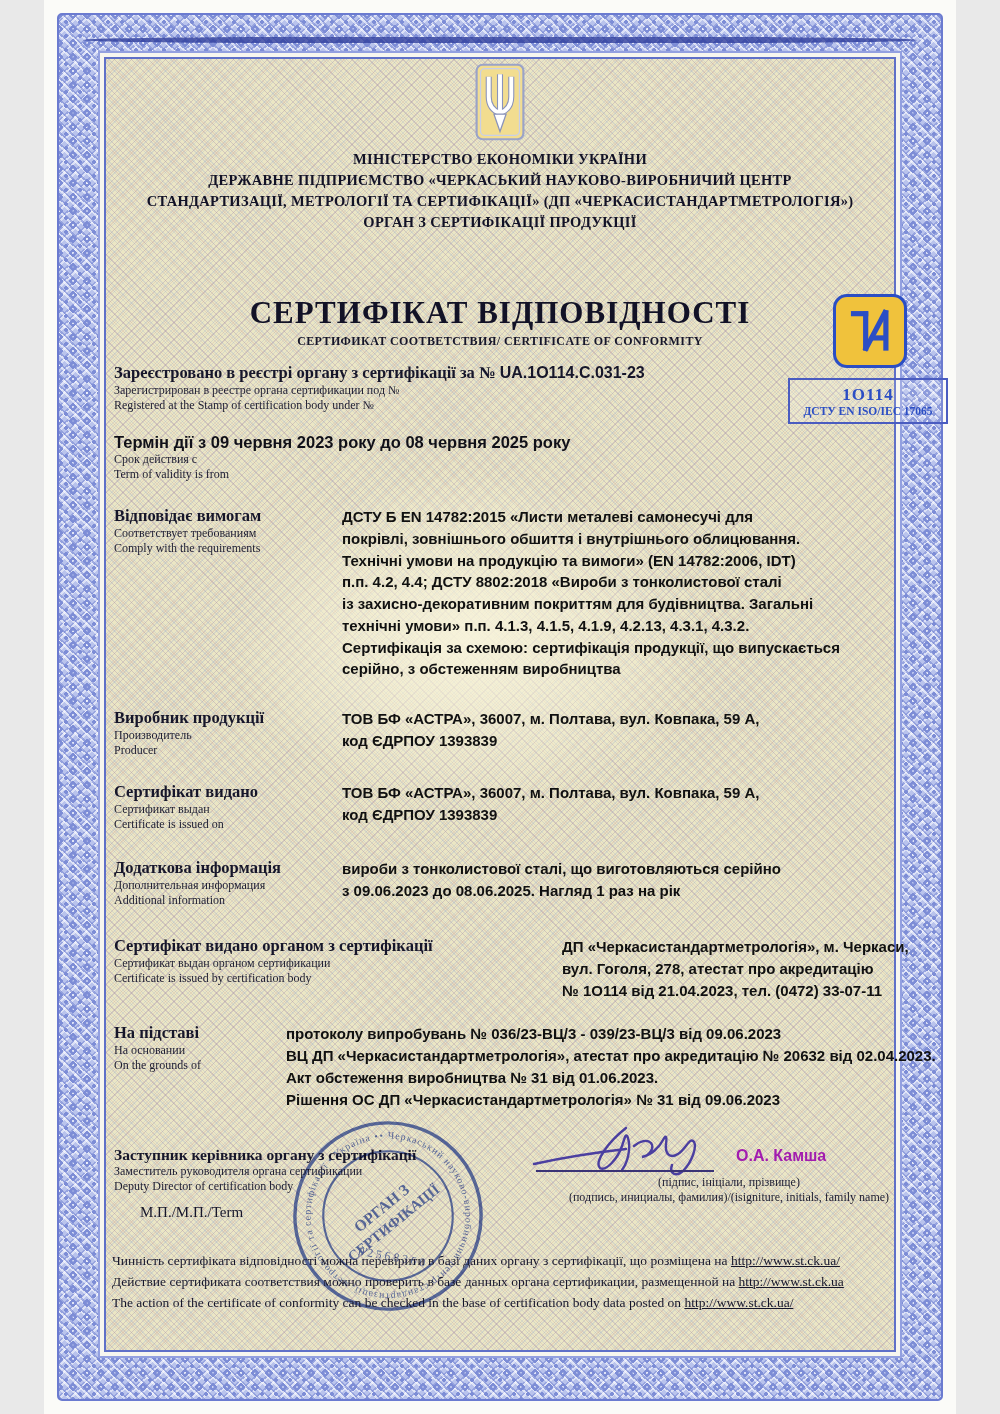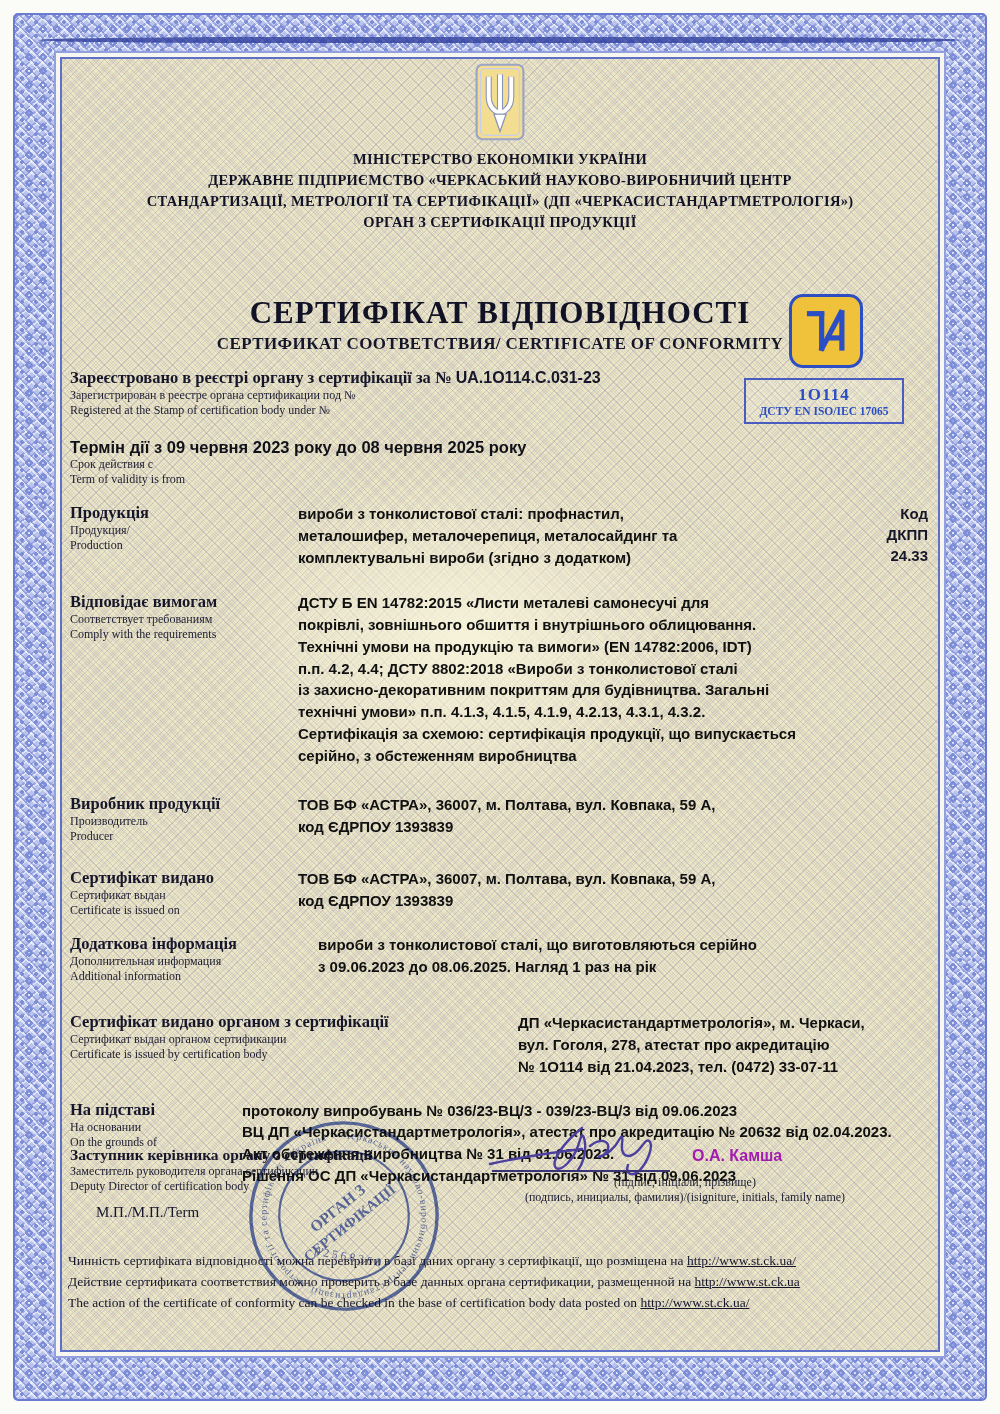--- a/index.html
+++ b/index.html
@@ -1,16 +1,16 @@
 <!DOCTYPE html>
 <html><head>
 <meta charset="utf-8">
 <style>
   html,body{margin:0;padding:0;background:#e9e9e9;}
-  .page{position:relative;width:1000px;height:1414px;margin:0 auto;background:#fbfbf8;overflow:hidden;
+  .page{position:relative;width:912px;height:1414px;margin:0 auto;background:#fbfbf8;overflow:hidden;
         font-family:"Liberation Serif", serif;color:#16162a;}
   
   .band{position:absolute;inset:13px;border:2px solid #6b7bd0;border-radius:5px;
     background-color:#b9c3ec;
     background-image:
       repeating-radial-gradient(circle at 7px 7px, #7d8dd6 0 1.6px, rgba(255,255,255,0) 1.6px 7px),
       repeating-linear-gradient(45deg, rgba(255,255,255,.55) 0 2px, rgba(118,134,210,.55) 2px 4px, rgba(255,255,255,0) 4px 8px),
       repeating-linear-gradient(-45deg, rgba(255,255,255,.5) 0 2px, rgba(118,134,210,.5) 2px 4px, rgba(255,255,255,0) 4px 8px);
     background-size:14px 14px, 11px 11px, 11px 11px;}
   .band::before{content:"";position:absolute;top:22px;left:24px;right:24px;height:6px;
@@ -23,36 +23,36 @@
       radial-gradient(ellipse 330px 230px at 46% 45%, rgba(248,244,220,.95), rgba(248,244,220,0) 72%),
       repeating-linear-gradient(45deg, rgba(188,140,150,.20) 0 1px, rgba(0,0,0,0) 1px 6px),
       repeating-linear-gradient(135deg, rgba(188,140,150,.20) 0 1px, rgba(0,0,0,0) 1px 6px),
       repeating-linear-gradient(45deg, rgba(120,140,205,.18) 2px 3px, rgba(0,0,0,0) 3px 6px),
       repeating-linear-gradient(135deg, rgba(120,140,205,.18) 2px 3px, rgba(0,0,0,0) 3px 6px);
     padding:0 8px;box-sizing:border-box;}
   .center{text-align:center;}
   .emblem-wrap{margin-top:2px;text-align:center;}
   .ministry{margin-top:2px;font-weight:bold;font-size:14.5px;line-height:21px;letter-spacing:.3px;color:#121226;}
   .title-main{margin-top:62px;font-weight:bold;font-size:31px;letter-spacing:1px;color:#121226;}
-  .title-sub{margin-top:3px;font-weight:bold;font-size:17px;letter-spacing:.4px;}
+  .title-sub{margin-top:3px;font-weight:bold;font-size:12px;letter-spacing:.4px;}
   .reg{margin-top:14px;}
   .reg-main{font-weight:bold;font-size:16.5px;}
   .reg-num{font-family:"Liberation Sans", sans-serif;font-weight:bold;font-size:16px;}
   .subline{font-size:12px;line-height:15px;color:#1c1c30;}
   .validity{margin-top:20px;}
   .validity-main{font-family:"Liberation Sans", sans-serif;font-weight:bold;font-size:16.5px;color:#101018;}
   .row{display:grid;grid-template-columns:228px 1fr 92px;align-items:start;}
   .row.wide-label{grid-template-columns:448px 1fr;}
   .row.narrow-label{grid-template-columns:172px 1fr;}
   .lbl-ua{font-weight:bold;font-size:16.5px;line-height:20px;}
   .val{font-family:"Liberation Sans", sans-serif;font-weight:bold;font-size:15px;line-height:1.45;
        color:#101010;white-space:pre;}
   .code-col{text-align:right;font-family:"Liberation Sans", sans-serif;font-weight:bold;font-size:15px;line-height:1.4;padding-right:2px;}
   .mt-product{margin-top:16px;} .mt-req{margin-top:24px;} .mt-prod2{margin-top:28px;}
-  .mt-issued{margin-top:24px;} .mt-add{margin-top:16px;gap:20px;} .mt-body{margin-top:28px;} .mt-grounds{margin-top:22px;}
+  .mt-issued{margin-top:24px;} .mt-add{margin-top:26px;} .mt-body{margin-top:28px;} .mt-grounds{margin-top:22px;}
   
   .naau{position:absolute;left:789px;top:294px;width:68px;height:68px;border-radius:14px;
         background:#f0c23c;border:3px solid #2b4ec4;display:flex;align-items:center;justify-content:center;}
   .acc-box{position:absolute;left:744px;top:378px;width:156px;height:42px;border:2px solid #4a5cc0;
         display:flex;flex-direction:column;align-items:center;justify-content:center;color:#2b4ec4;background:rgba(255,255,255,.12);}
   .acc-num{font-weight:bold;font-size:17px;letter-spacing:1px;line-height:19px;}
   .acc-std{font-weight:bold;font-size:11.5px;line-height:14px;}
   
   .sig-titles{position:absolute;left:70px;top:1146px;}
   .sig-title-ua{font-weight:bold;font-size:15.5px;}
@@ -110,33 +110,20 @@
       <div class="subline">Зарегистрирован в реестре органа сертификации под №</div>
       <div class="subline">Registered at the Stamp of certification body under №</div>
     </div>
 
     <div class="validity">
       <div class="validity-main">Термін дії з 09 червня 2023 року  до  08 червня 2025 року</div>
       <div class="subline">Срок действия с</div>
       <div class="subline">Term of validity is from</div>
     </div>
 
-    <div class="row mt-product">
-      <div>
-        <div class="lbl-ua">Продукція</div>
-        <div class="subline">Продукция/</div>
-        <div class="subline">Production</div>
-      </div>
-      <div class="val">вироби з тонколистової сталі: профнастил,
-металошифер, металочерепиця, металосайдинг та
-комплектувальні вироби (згідно з додатком)</div>
-      <div class="code-col" style="white-space:pre;">Код
-ДКПП
-24.33</div>
-    </div>
 
     <div class="row mt-req">
       <div>
         <div class="lbl-ua">Відповідає вимогам</div>
         <div class="subline">Соответствует требованиям</div>
         <div class="subline">Comply with the requirements</div>
       </div>
       <div class="val">ДСТУ Б EN 14782:2015 «Листи металеві самонесучі для
 покрівлі, зовнішнього обшиття і внутрішнього облицювання.
 Технічні умови на продукцію та вимоги» (EN 14782:2006, IDT)

